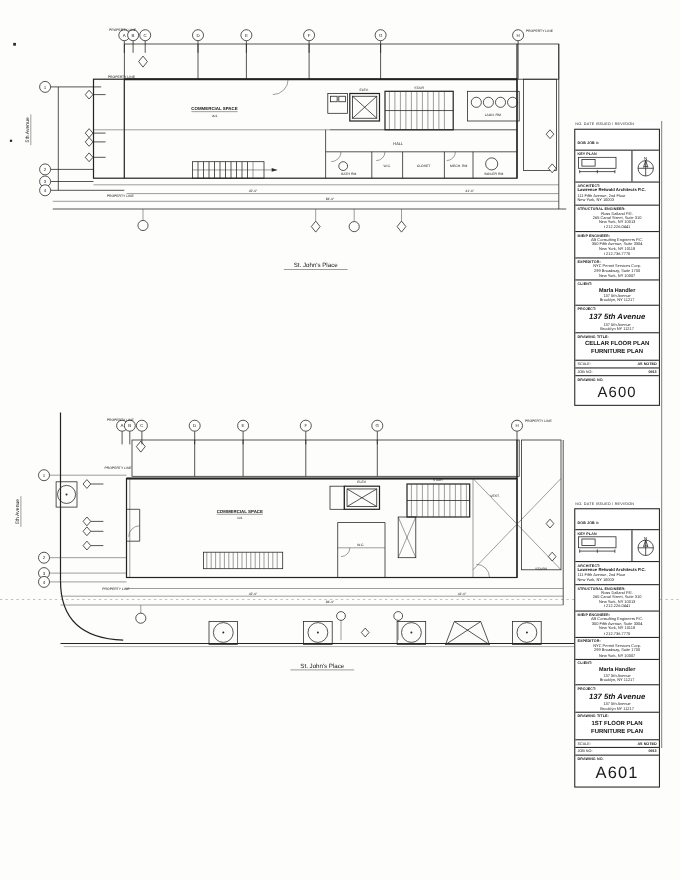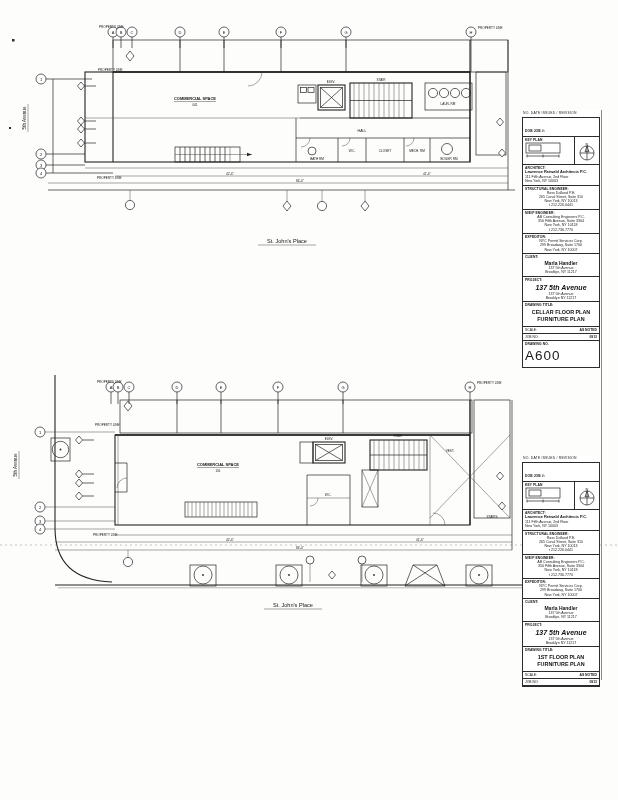--- a/index.html
+++ b/index.html
@@ -24,21 +24,21 @@
   .tb-sec{border-bottom:1px solid #2c2c2c;padding:1px 2px;}
   .tb-h{font-size:3.3px;font-weight:bold;letter-spacing:.1px;}
   .tb-l{font-size:3.6px;line-height:1.2;color:#1c1c1c;}
   .tb-lb{font-size:3.9px;font-weight:bold;line-height:1.25;}
   .tb-cent{text-align:center;}
   .tb-name{font-size:5px;font-weight:bold;text-align:center;margin-top:1px;}
   .tb-proj{font-size:7px;font-weight:bold;font-style:italic;text-align:center;margin:2px 0 1px;}
   .tb-title{font-size:5.4px;font-weight:bold;text-align:center;line-height:1.25;margin:2px 0;}
   .tb-kv{display:flex;justify-content:space-between;font-size:3.4px;padding:1px 2px;border-bottom:1px solid #2c2c2c;}
   .tb-kv .v{font-weight:bold;}
-  .tb-num{font-size:13.5px;letter-spacing:1px;color:#1a1a1a;padding:2px 0 3px;}
+  .tb-num{font-size:13.5px;text-align:center;letter-spacing:1px;color:#1a1a1a;padding:2px 0 3px;}
   .tb-keyrow{display:flex;border-bottom:1px solid #2c2c2c;}
   .tb-key{flex:1;border-right:1px solid #2c2c2c;padding:1px 2px;}
   .tb-north{width:24px;display:flex;align-items:center;justify-content:center;}
   .page-edge{position:absolute;left:601px;top:110px;width:1px;height:570px;background:#8a8a8a;}
 </style>
 </head>
 <body>
 
 <svg class="plan-svg" style="top:0" width="515" height="260" viewBox="0 0 515 260">
   <defs>
@@ -621,16 +621,20 @@
       </div>
     </div>
     <div class="tb-kv">
       <span>SCALE:</span>
       <span class="v">AS NOTED</span>
     </div>
     <div class="tb-kv">
       <span>JOB NO:</span>
       <span class="v">0913</span>
     </div>
+    <div style="padding:1px 2px">
+      <div class="tb-h">DRAWING NO.</div>
+      <div class="tb-num" style="font-size:15px">A601</div>
+    </div>
   </div>
 </div>
 
 <div class="page-edge"></div>
 
 </body></html>

